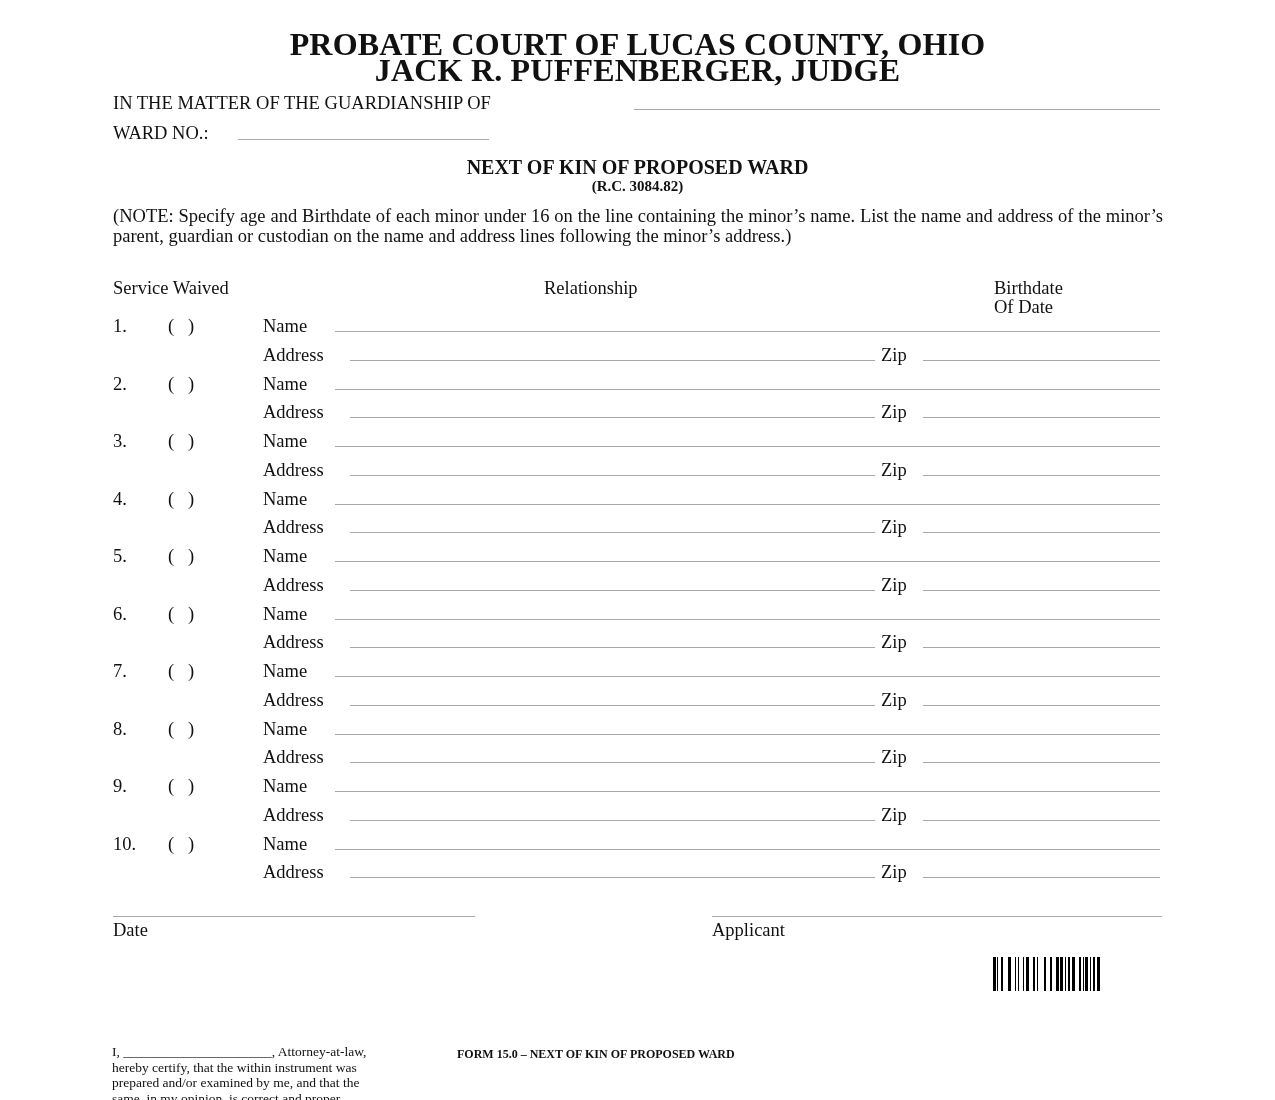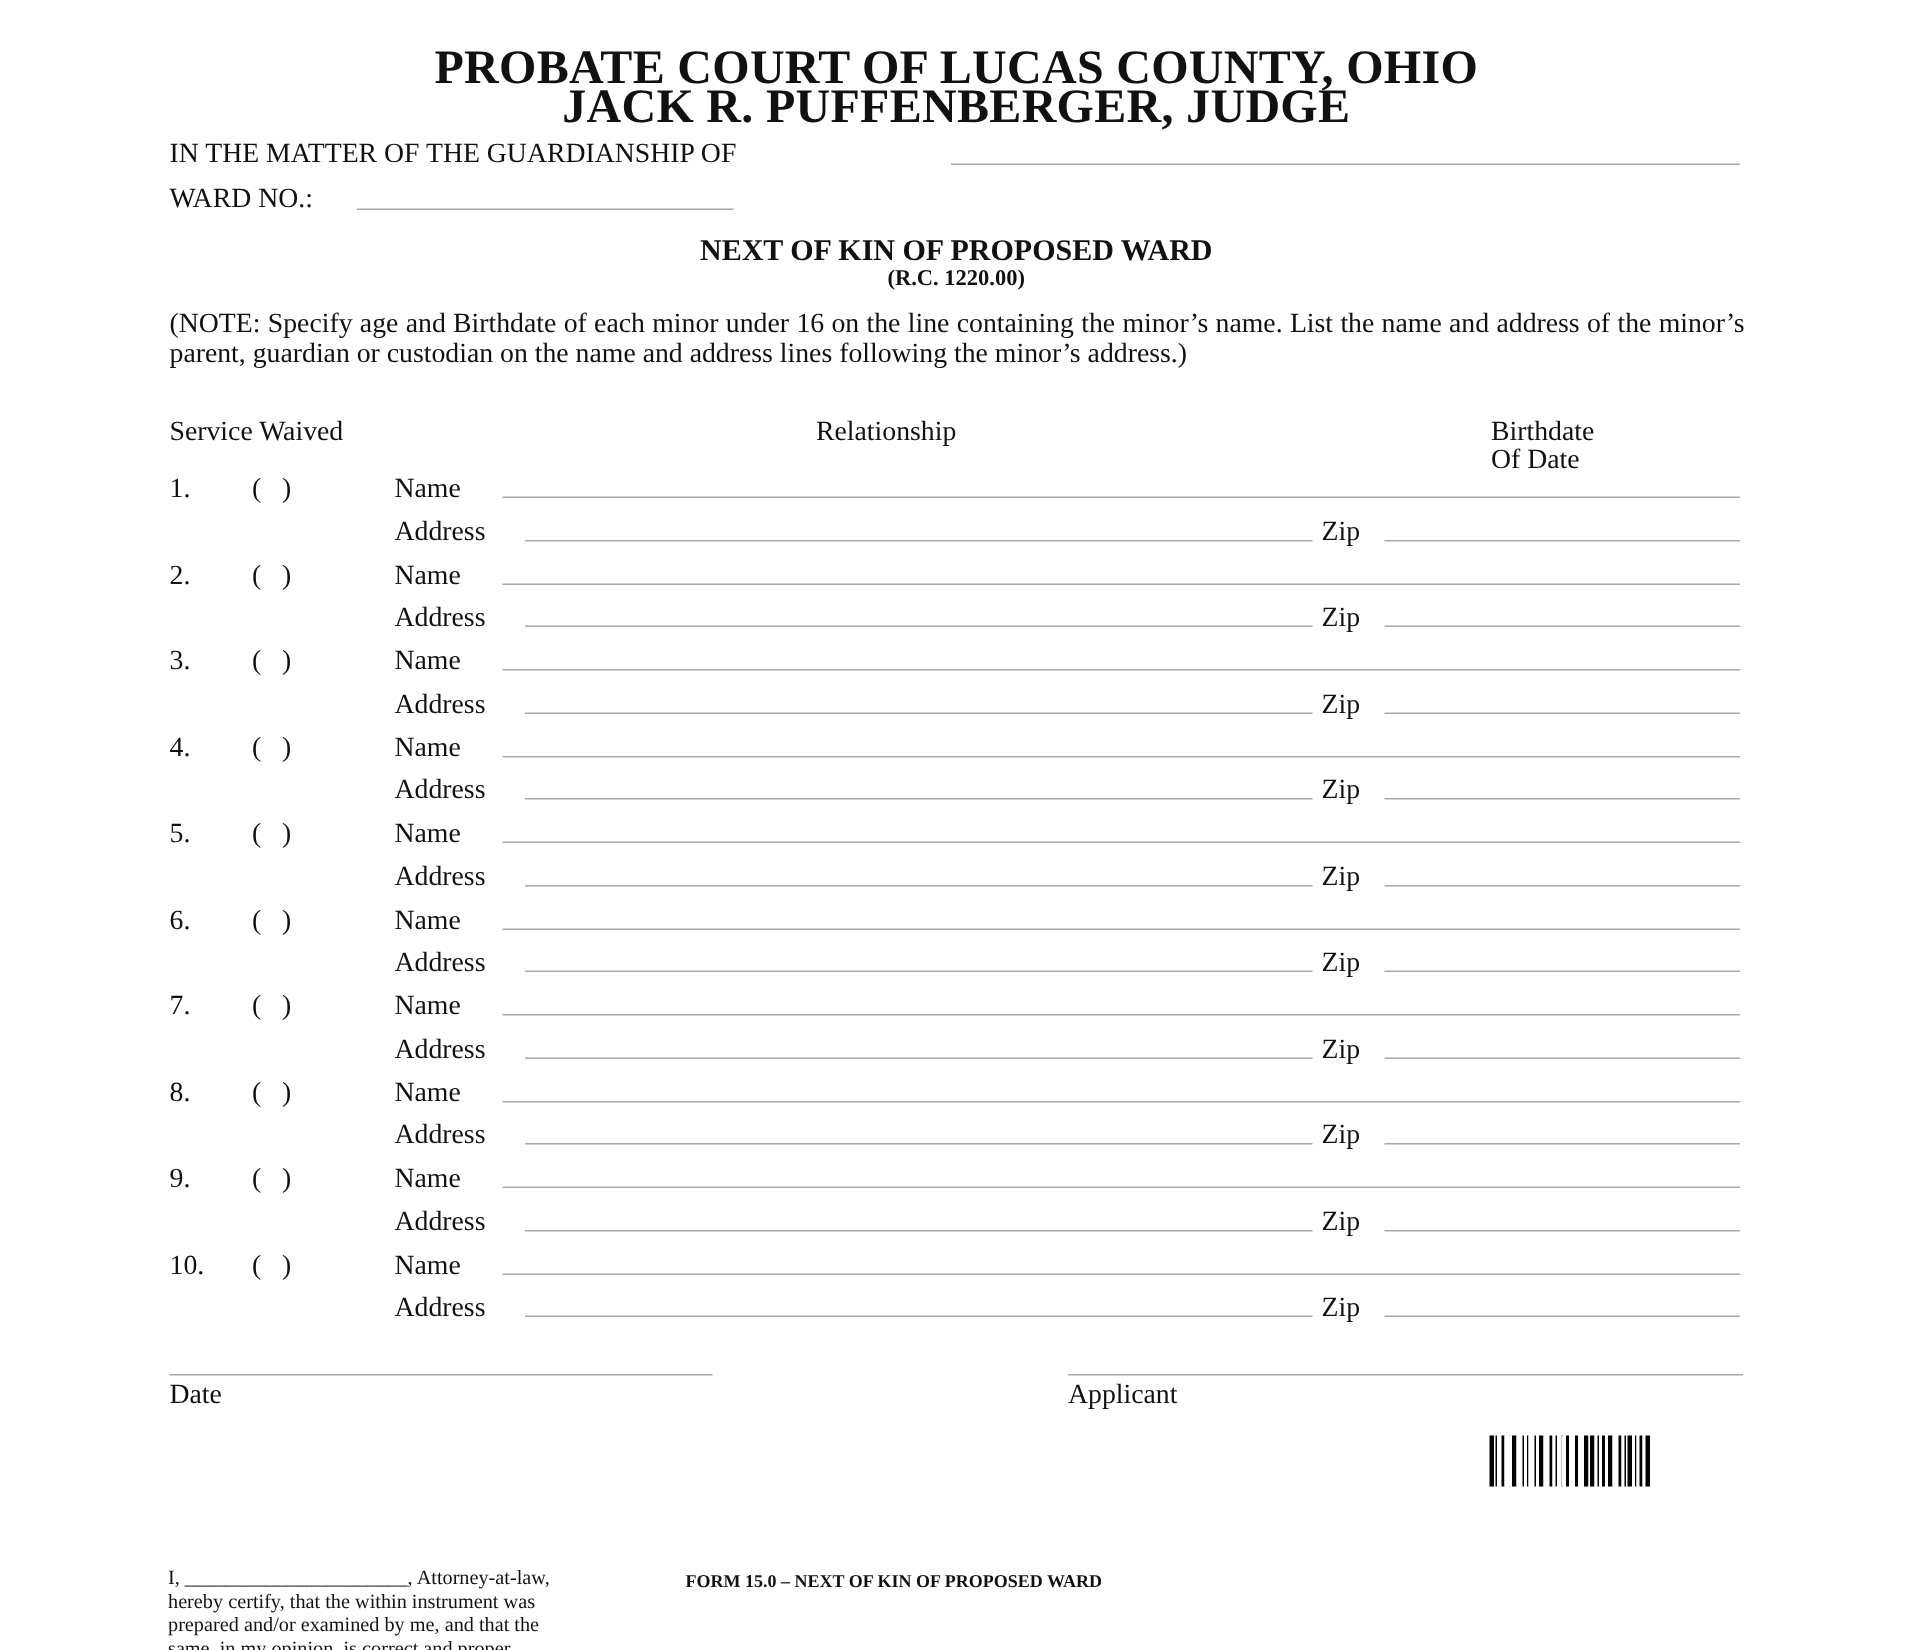--- a/index.html
+++ b/index.html
@@ -23,21 +23,21 @@
   <div class="abs title" style="top:31px;">PROBATE COURT OF LUCAS COUNTY, OHIO</div>
   <div class="abs title" style="top:57px;">JACK R. PUFFENBERGER, JUDGE</div>
 
   <div class="abs t18" style="left:113px; top:93px;">IN THE MATTER OF THE GUARDIANSHIP OF</div>
   <div class="line" style="left:634px; width:526px; top:109px;"></div>
 
   <div class="abs t18" style="left:113px; top:123px;">WARD NO.:</div>
   <div class="line" style="left:238px; width:251px; top:139px;"></div>
 
   <div class="abs h2" style="top:156px;">NEXT OF KIN OF PROPOSED WARD</div>
-  <div class="abs" style="left:0; width:1275px; text-align:center; font-weight:bold; font-size:15px; top:178px;">(R.C. 1220.00)</div>
+  <div class="abs" style="left:0; width:1275px; text-align:center; font-weight:bold; font-size:15px; top:178px;">(R.C. 3084.82)</div>
 
   <div class="abs note" style="top:207px;">(NOTE: Specify age and Birthdate of each minor under 16 on the line containing the minor’s name. List the name and address of the minor’s parent, guardian or custodian on the name and address lines following the minor’s address.)</div>
 
   <div class="abs t18" style="left:113px; top:278px;">Service Waived</div>
   <div class="abs t18" style="left:544px; top:278px;">Relationship</div>
   <div class="abs t18" style="left:994px; top:278px;">Birthdate</div>
   <div class="abs t18" style="left:994px; top:297px;">Of Date</div>
 
   <div id="rows">
       <div>

